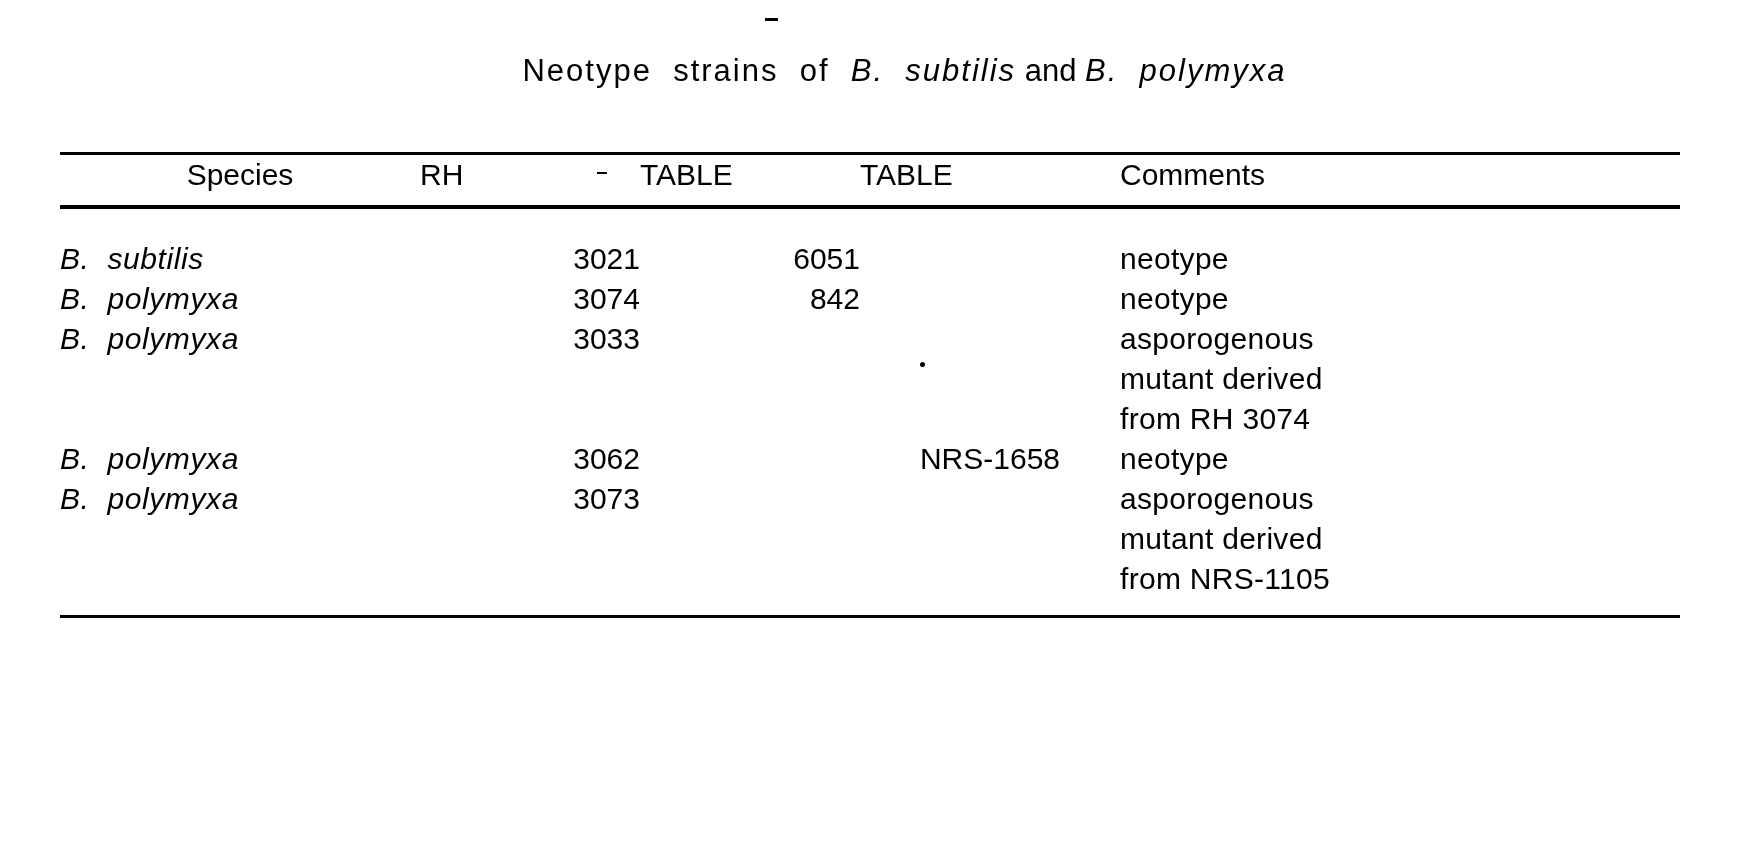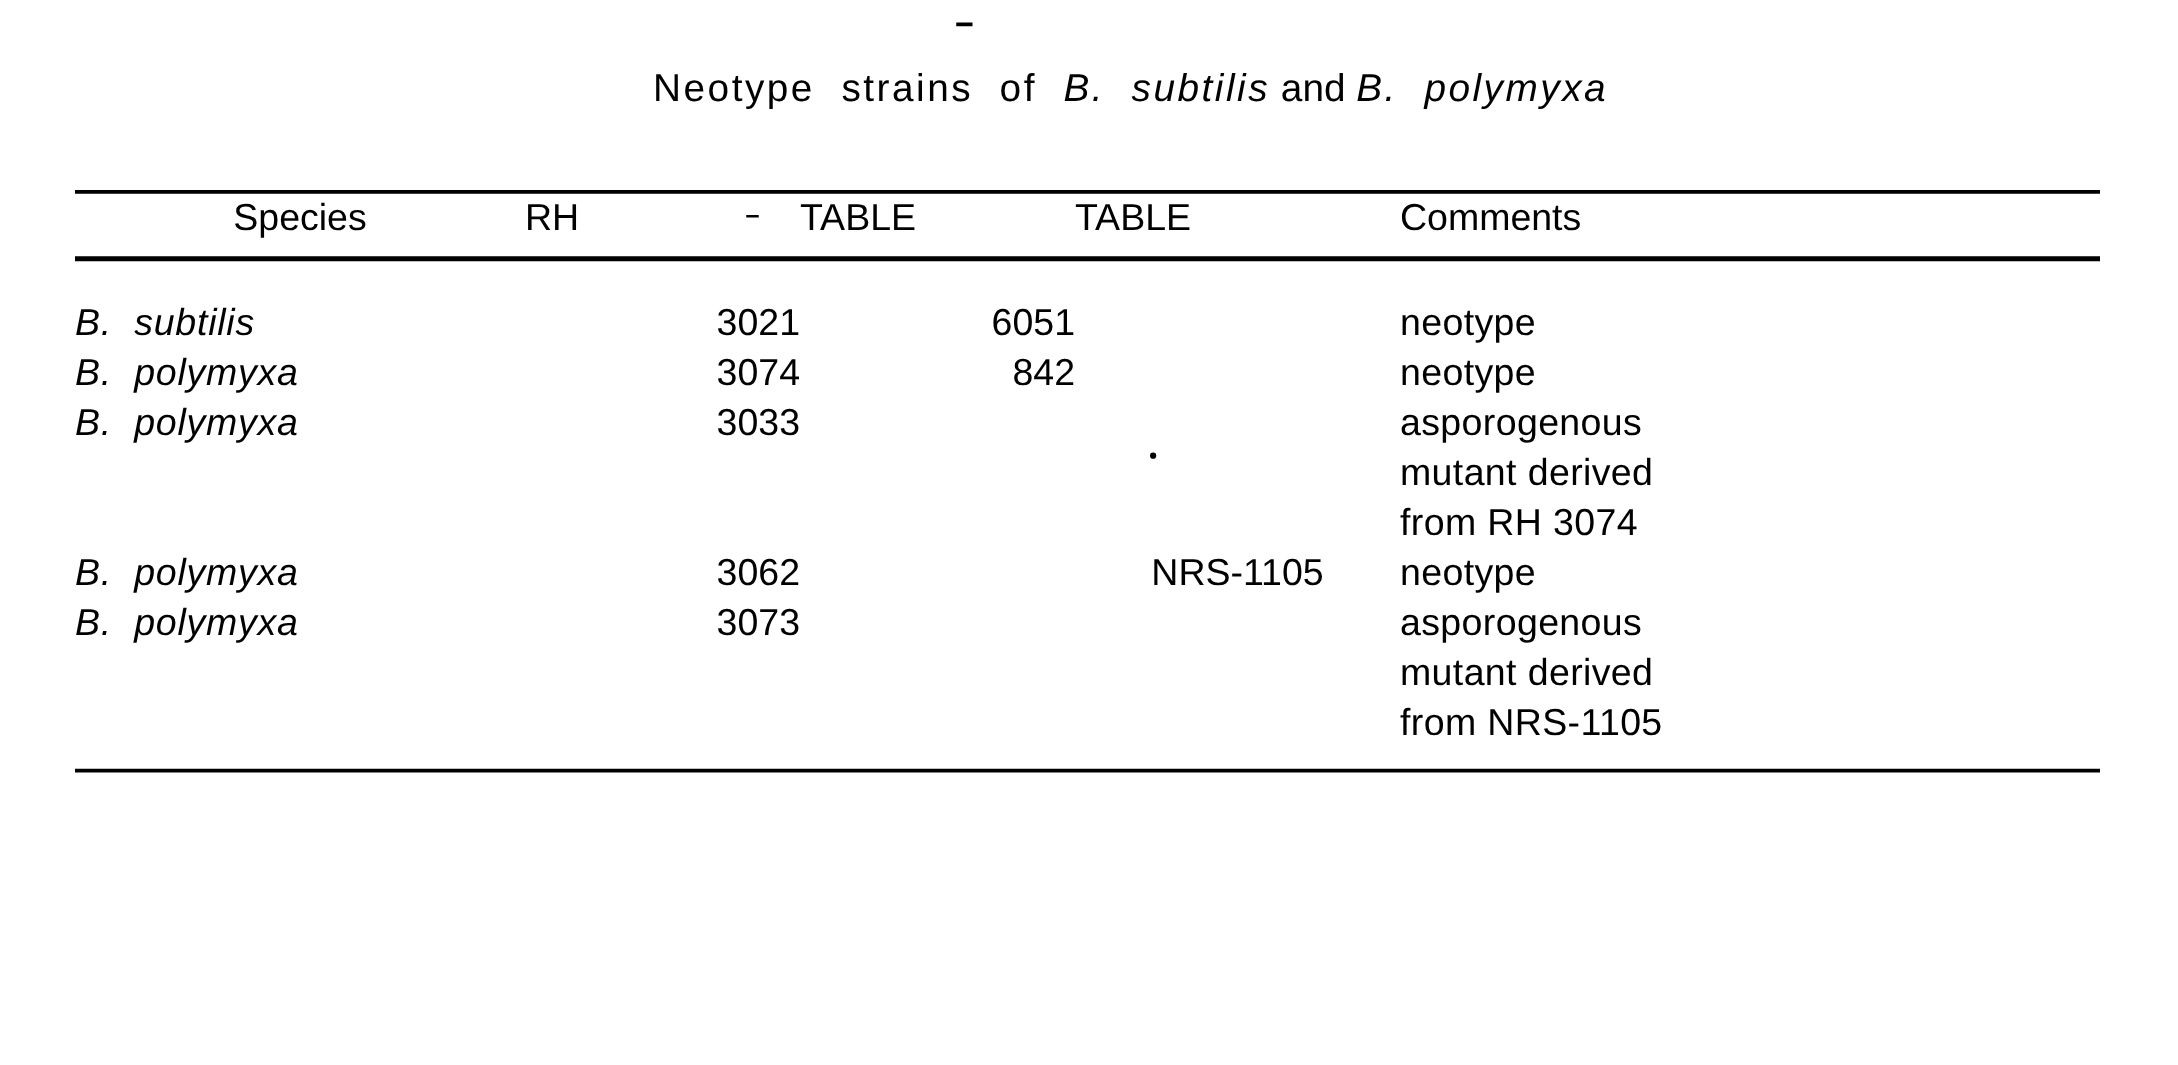--- a/index.html
+++ b/index.html
@@ -177,21 +177,21 @@
           <td class="c-actt"></td>
           <td class="c-nrrl"></td>
           <td class="c-comments">asporogenous
 mutant  derived
 from  RH  3074</td>
         </tr>
         <tr>
           <td class="c-species">B.  polymyxa</td>
           <td class="c-rh">3062</td>
           <td class="c-actt"></td>
-          <td class="c-nrrl">NRS-1105</td>
+          <td class="c-nrrl">NRS-1658</td>
           <td class="c-comments">neotype</td>
         </tr>
         <tr>
           <td class="c-species">B.  polymyxa</td>
           <td class="c-rh">3073</td>
           <td class="c-actt"></td>
           <td class="c-nrrl"></td>
           <td class="c-comments">asporogenous
 mutant  derived
 from  NRS-1105</td>

